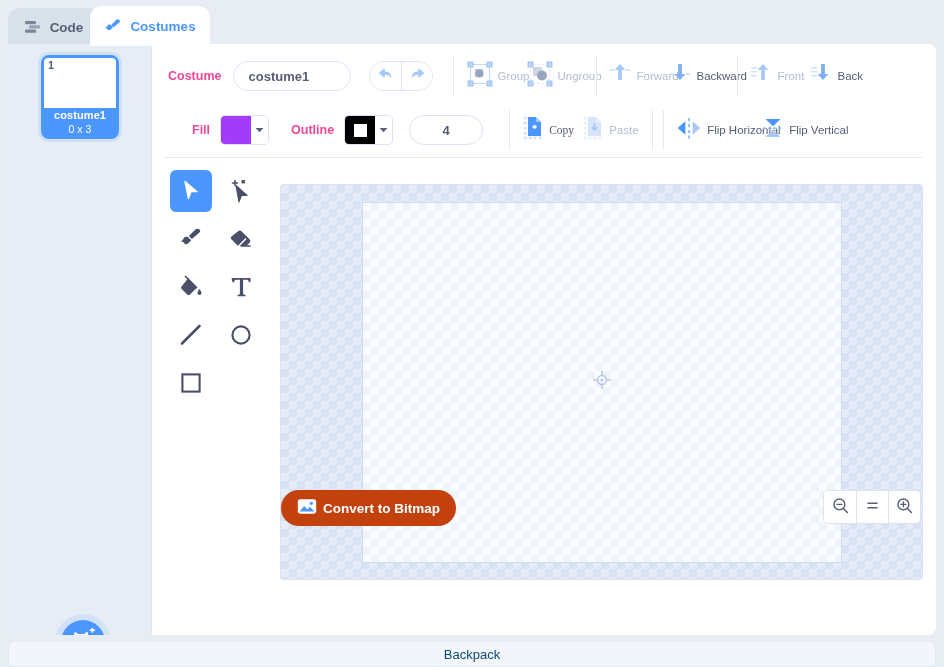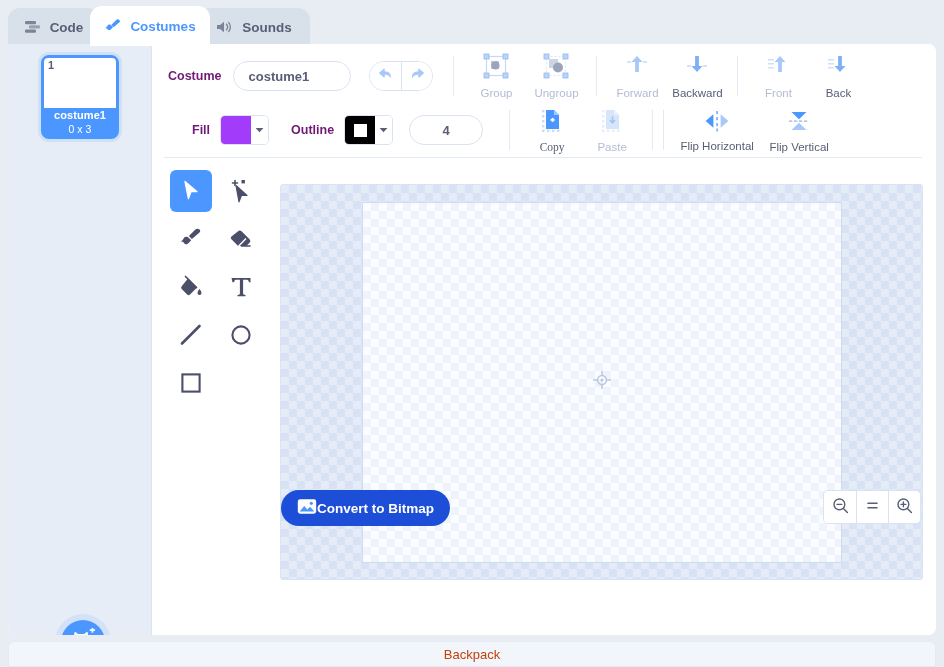--- a/index.html
+++ b/index.html
@@ -91,21 +91,21 @@
     width: 784px; height: 591px; background: #ffffff;
   }
 
   
   .controls { position: absolute; left: 0; top: 0; width: 784px; height: 113px; }
   .row { position: absolute; left: 0; width: 784px; height: 56px; display: flex; align-items: center; }
   .row1 { top: 4px; }
   .row2 { top: 58px; }
 
   .lbl {
-    font-size: 12.5px; color: #701a75; font-weight: bold;
+    font-size: 12.5px; color: #ec4899; font-weight: bold;
     user-select: none;
   }
   .name-input {
     width: 118px; height: 30px; border: 1px solid #d9e3f2;
     border-radius: 16px; background: #fff;
     font-size: 13px; color: #575e75; font-weight: bold;
     padding: 0 14px; outline: none;
     font-family: "Liberation Sans", sans-serif;
   }
   .undo-group {
@@ -131,21 +131,21 @@
   .stroke-input {
     width: 74px; height: 30px; border: 1px solid #d9e3f2; border-radius: 16px;
     background: #fff; text-align: center;
     font-size: 13px; color: #575e75; font-weight: bold; outline: none;
     font-family: "Liberation Sans", sans-serif;
   }
 
   .vsep { width: 1px; height: 40px; background: #e3eaf4; }
 
   .tool {
-    width: 60px; display: flex; flex-direction: column;
+    width: 60px; display: flex; flex-direction: row;
     align-items: center; justify-content: flex-start; gap: 3px;
     cursor: pointer; user-select: none;
   }
   .tool-label { font-size: 11.5px; color: #575e75; white-space: nowrap; }
   .tool.disabled .tool-label { color: #b3bcd0; }
   .tool.disabled { cursor: default; }
 
   .hrule {
     position: absolute; left: 12px; top: 113px; width: 758px; height: 1px;
     background: #e3eaf4;
@@ -186,22 +186,22 @@
   }
   .center-mark {
     position: absolute; left: 50%; top: 50%;
     transform: translate(-50%, -50%);
   }
 
   
   .convert-btn {
     position: absolute; left: 129px; top: 446px;
     height: 36px; padding: 0 16px;
-    background: #1d4ed8; border-radius: 18px;
-    display: flex; align-items: center; gap: 0;
+    background: #c2410c; border-radius: 18px;
+    display: flex; align-items: center; gap: 6px;
     color: #fff; font-size: 13.5px; font-weight: bold;
     cursor: pointer; user-select: none;
   }
   .zoom-group {
     position: absolute; left: 671px; top: 446px;
     display: flex; height: 34px;
     border: 1px solid #d9e3f2; border-radius: 5px; overflow: hidden;
   }
   .zbtn {
     width: 32px; display: flex; align-items: center; justify-content: center;
@@ -215,21 +215,21 @@
     background: #e8edf4;
   }
   .backpack-inner {
     position: absolute; left: 8px; top: 2px; width: 928px; height: 26px;
     background: #f2f5fa;
     border: 1px solid #e3eaf4;
     border-radius: 6px 6px 0 0;
     display: flex; align-items: center; justify-content: center;
     cursor: pointer; user-select: none;
   }
-  .backpack-label { font-size: 13px; color: #c2410c; }
+  .backpack-label { font-size: 13px; color: #0c4a6e; }
 </style>
 </head>
 <body>
 
 <div class="tabbar">
   <div class="tab active" id="tab-cost">
     <span class="tab-icon">
       <svg width="18" height="16" viewBox="0 0 18 16">
         <path d="M15.5 1.2c.8.8.6 1.6-.3 2.4L9.6 8.3 7.2 5.9l5-5c.9-.8 2-1 2.7-.2z" fill="#4c97ff" transform="translate(0,1)"></path>
         <path d="M6.6 6.8l2.4 2.4-2 2.1c-.8.8-1.9 1.1-2.7.8-.7-.3-.8-1.1-1.4-1.5-.6-.4-1.4-.2-1.6-.6 1.1-.5 1.6-1.2 2-2 .5-1 1.3-1.9 3.3-1.2z" fill="#4c97ff"></path>
@@ -242,30 +242,20 @@
     <span class="tab-icon">
       <svg width="17" height="14" viewBox="0 0 17 14">
         <rect x="0" y="1" width="11" height="3.2" rx="1.2" fill="#7b8499"></rect>
         <rect x="4" y="5.3" width="11" height="3.2" rx="1.2" fill="#9aa1b2"></rect>
         <rect x="0" y="9.6" width="11" height="3.2" rx="1.2" fill="#7b8499"></rect>
       </svg>
     </span>
     <span>Code</span>
   </div>
 
-  <div class="tab" id="tab-sound">
-    <span class="tab-icon">
-      <svg width="18" height="14" viewBox="0 0 18 14">
-        <path d="M1 5h3l4-3.3v10.6L4 9H1z" fill="#7b8499"></path>
-        <path d="M10.4 4.2a4.2 4.2 0 010 5.6" stroke="#7b8499" stroke-width="1.3" fill="none" stroke-linecap="round"></path>
-        <path d="M12.6 2.4a6.8 6.8 0 010 9.2" stroke="#7b8499" stroke-width="1.3" fill="none" stroke-linecap="round"></path>
-      </svg>
-    </span>
-    <span>Sounds</span>
-  </div>
 </div>
 
 <div class="panel">
 
   <div class="selector">
     <div class="costume-item">
       <div class="costume-thumb">
         <span class="costume-index">1</span>
       </div>
       <div class="costume-name">costume1</div>

